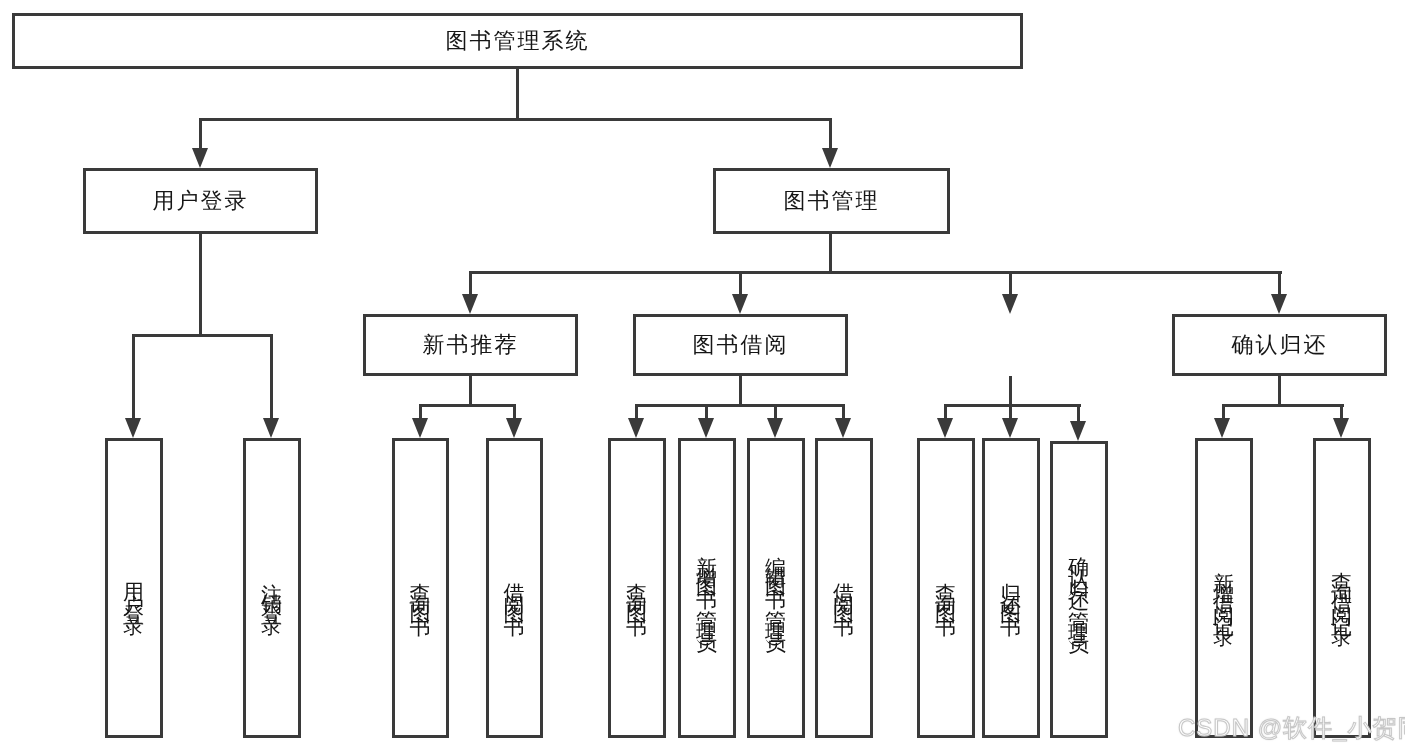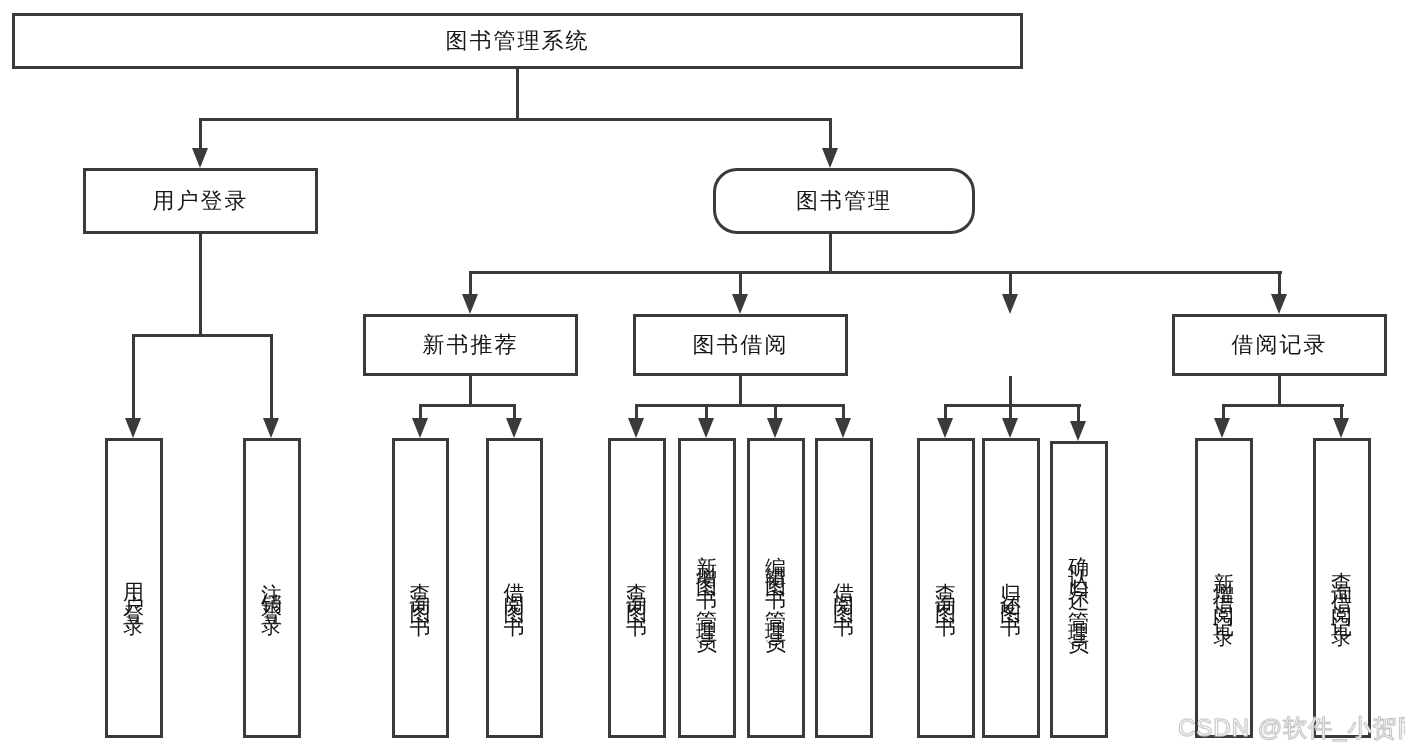--- a/index.html
+++ b/index.html
@@ -67,21 +67,21 @@
   <div class="box hbox" style="left:12px; top:13px; width:1011px; height:56px;">图书管理系统</div>
 
   <div class="line" style="left:516px; top:69px;  width:3px;  height:49px;"></div>
   <div class="line" style="left:199px; top:118px; width:633px; height:3px;"></div>
   <div class="line" style="left:199px; top:118px; width:3px;  height:33px;"></div>
   <div class="line" style="left:829px; top:118px; width:3px;  height:33px;"></div>
   <div class="arrow" style="left:192px; top:148px;"></div>
   <div class="arrow" style="left:822px; top:148px;"></div>
 
   <div class="box hbox" style="left:83px;  top:168px; width:235px; height:66px;">用户登录</div>
-  <div class="box hbox" style="left:713px; top:168px; width:262px; height:66px;border-radius:24px;">图书管理</div>
+  <div class="box hbox" style="left:713px; top:168px; width:237px; height:66px;">图书管理</div>
 
   <div class="line" style="left:199px; top:234px; width:3px;   height:100px;"></div>
   <div class="line" style="left:132px; top:334px; width:141px; height:3px;"></div>
   <div class="line" style="left:132px; top:334px; width:3px;   height:87px;"></div>
   <div class="line" style="left:270px; top:334px; width:3px;   height:87px;"></div>
   <div class="arrow" style="left:125px; top:418px;"></div>
   <div class="arrow" style="left:263px; top:418px;"></div>
 
   <div class="line" style="left:829px;  top:234px; width:3px;   height:39px;"></div>
   <div class="line" style="left:469px;  top:271px; width:813px; height:3px;"></div>
@@ -89,21 +89,21 @@
   <div class="line" style="left:739px;  top:271px; width:3px;   height:27px;"></div>
   <div class="line" style="left:1009px; top:271px; width:3px;   height:27px;"></div>
   <div class="line" style="left:1278px; top:271px; width:3px;   height:27px;"></div>
   <div class="arrow" style="left:462px;  top:294px;"></div>
   <div class="arrow" style="left:732px;  top:294px;"></div>
   <div class="arrow" style="left:1002px; top:294px;"></div>
   <div class="arrow" style="left:1271px; top:294px;"></div>
 
   <div class="box hbox" style="left:363px;  top:314px; width:215px; height:62px;">新书推荐</div>
   <div class="box hbox" style="left:633px;  top:314px; width:215px; height:62px;">图书借阅</div>
-  <div class="box hbox" style="left:1172px; top:314px; width:215px; height:62px;">借阅记录</div>
+  <div class="box hbox" style="left:1172px; top:314px; width:215px; height:62px;">确认归还</div>
 
   <div class="line" style="left:469px; top:376px; width:3px;  height:30px;"></div>
   <div class="line" style="left:419px; top:404px; width:97px; height:3px;"></div>
   <div class="line" style="left:419px; top:404px; width:3px;  height:17px;"></div>
   <div class="line" style="left:513px; top:404px; width:3px;  height:17px;"></div>
   <div class="arrow" style="left:412px; top:418px;"></div>
   <div class="arrow" style="left:506px; top:418px;"></div>
 
   <div class="line" style="left:739px; top:376px; width:3px;   height:30px;"></div>
   <div class="line" style="left:635px; top:404px; width:210px; height:3px;"></div>

